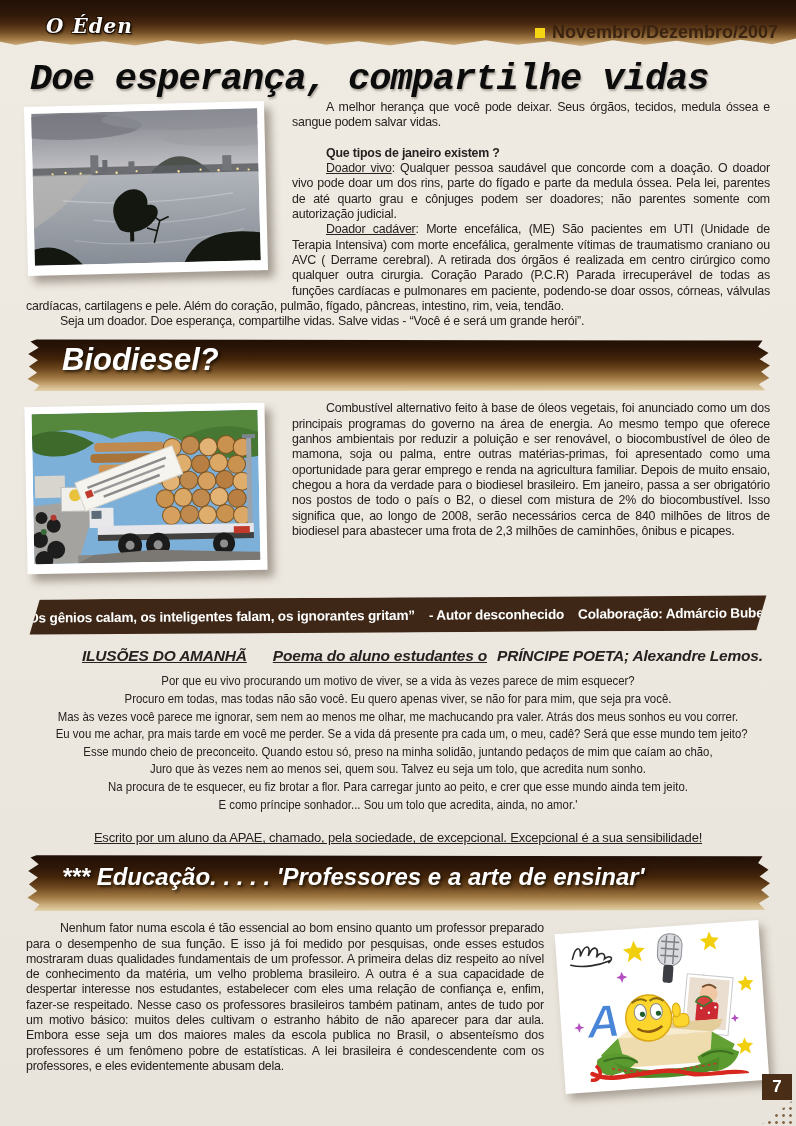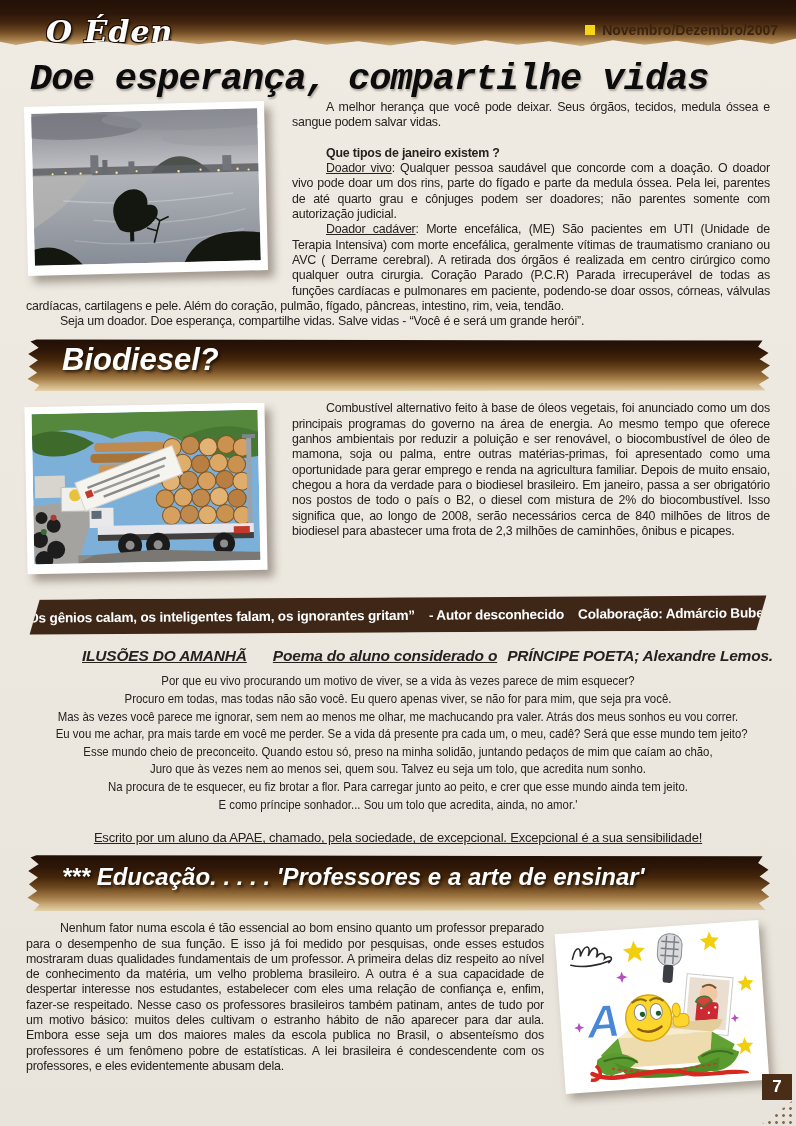--- a/index.html
+++ b/index.html
@@ -13,26 +13,26 @@
   }
   
   .header{
     position:relative;height:48px;
     background:linear-gradient(180deg,#231107 0%,#2d1709 28%,#45260f 48%,#6f4a22 66%,#a37c48 82%,#cfb080 95%,#e2cda4 100%);
     clip-path:polygon(0 0,100% 0,100% 80%,97% 92%,93% 83%,89% 95%,85% 85%,81% 93%,77% 84%,73% 96%,69% 86%,65% 93%,61% 84%,57% 94%,53% 85%,49% 95%,45% 86%,41% 93%,37% 83%,33% 94%,29% 85%,25% 92%,21% 84%,17% 95%,13% 86%,9% 93%,5% 85%,2% 94%,0 87%);
   }
   .logo{
     position:absolute;left:46px;top:14px;
     font-family:"DejaVu Serif",serif;font-style:italic;font-weight:bold;
-    font-size:30px;color:#fdfdfd;letter-spacing:1px;
+    font-size:20px;color:#fdfdfd;letter-spacing:1px;
     text-shadow:1px 1px 0 #1d0f06,-1px -1px 0 #1d0f06,1px -1px 0 #1d0f06,-1px 1px 0 #1d0f06,2px 2px 2px rgba(0,0,0,.5);
   }
   .issue{
     position:absolute;right:18px;top:22px;
-    font-weight:bold;font-size:14px;color:#3a2310;
+    font-weight:bold;font-size:18px;color:#3a2310;
     display:flex;align-items:center;gap:7px;
   }
   .issue .sq{width:10px;height:10px;background:#f4d614;display:inline-block;}
   
   .content{padding:0 26px;}
   .body-text{font-size:12.4px;line-height:15.3px;letter-spacing:-0.2px;text-align:justify;}
   .body-text p{margin:0;text-indent:34px;}
   .bold{font-weight:bold;}
   .u{text-decoration:underline;}
   .clearfix::after{content:"";display:block;clear:both;}
@@ -283,21 +283,21 @@
       <p>Combustível alternativo feito à base de óleos vegetais, foi anunciado como um dos principais programas do governo na área de energia. Ao mesmo tempo que oferece ganhos ambientais por reduzir a poluição e ser renovável, o biocombustível de óleo de mamona, soja ou palma, entre outras matérias-primas, foi apresentado como uma oportunidade para gerar emprego e renda na agricultura familiar. Depois de muito ensaio, chegou a hora da verdade para o biodiesel brasileiro. Em janeiro, passa a ser obrigatório nos postos de todo o país o B2, o diesel com mistura de 2% do biocombustível. Isso significa que, ao longo de 2008, serão necessários cerca de 840 milhões de litros de biodiesel para abastecer uma frota de 2,3 milhões de caminhões, ônibus e picapes.</p>
     </div>
 
     <div class="quote-bar">
       <span>“Os gênios calam, os inteligentes falam, os ignorantes gritam”</span>
       <span>- Autor desconhecido</span>
       <span>Colaboração: Admárcio Bubela</span>
     </div>
 
     <div class="poem-heading">
-      <span class="u">ILUSÕES DO AMANHÃ</span><span class="gap"></span><span class="u">Poema do aluno considerado o</span><span class="gap" style="width:10px;"></span><span>PRÍNCIPE POETA;  Alexandre Lemos.</span>
+      <span class="u">ILUSÕES DO AMANHÃ</span><span class="gap"></span><span class="u">Poema do aluno estudantes o</span><span class="gap" style="width:10px;"></span><span>PRÍNCIPE POETA;  Alexandre Lemos.</span>
     </div>
     <div class="poem-body">
       <div>Por que eu vivo procurando um motivo de viver, se a vida às vezes parece de mim esquecer?</div>
       <div>Procuro em todas, mas todas não são você.  Eu quero apenas viver, se não for para mim, que seja pra você.</div>
       <div>Mas às vezes você parece me ignorar,  sem nem ao menos me olhar, me machucando pra valer. Atrás dos meus sonhos eu vou correr.</div>
       <div>Eu vou me achar, pra mais tarde em você me perder. Se a vida dá presente pra cada um, o meu, cadê? Será que esse mundo tem jeito?</div>
       <div>Esse mundo cheio de preconceito. Quando estou só, preso na minha solidão, juntando pedaços de mim que caíam ao chão,</div>
       <div>Juro que às vezes nem ao menos sei, quem sou. Talvez eu seja um tolo, que acredita num sonho.</div>
       <div>Na procura de te esquecer, eu fiz brotar a flor. Para carregar junto ao peito, e crer que esse mundo ainda tem jeito.</div>
       <div>E como príncipe sonhador...  Sou um tolo que acredita, ainda, no amor.'</div>

